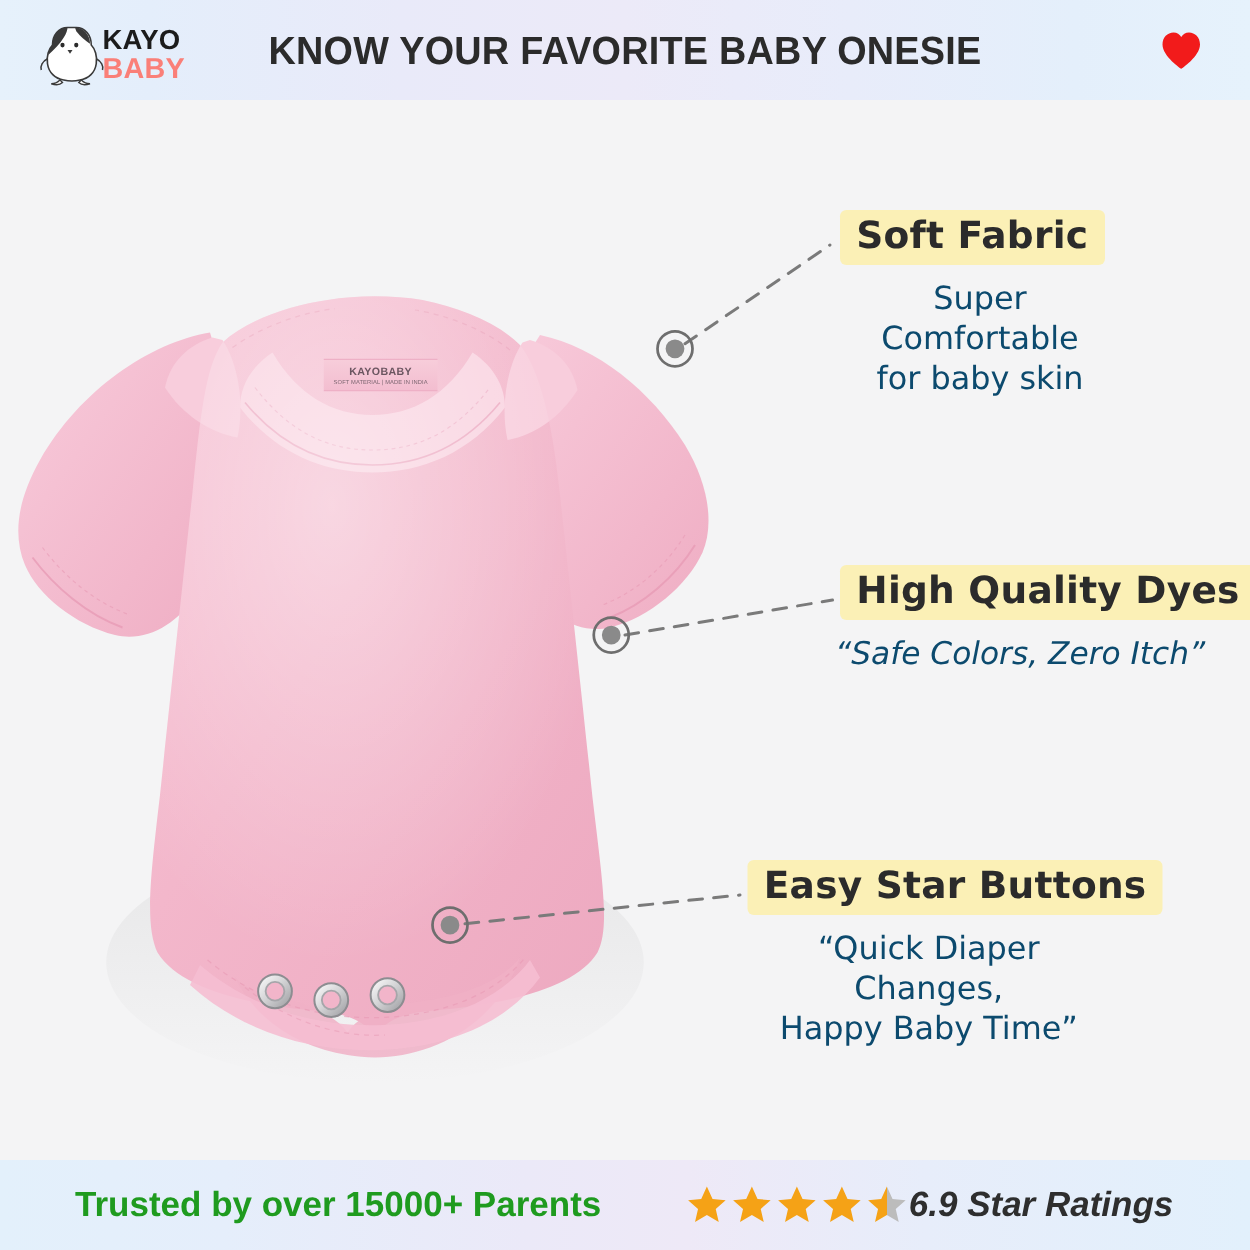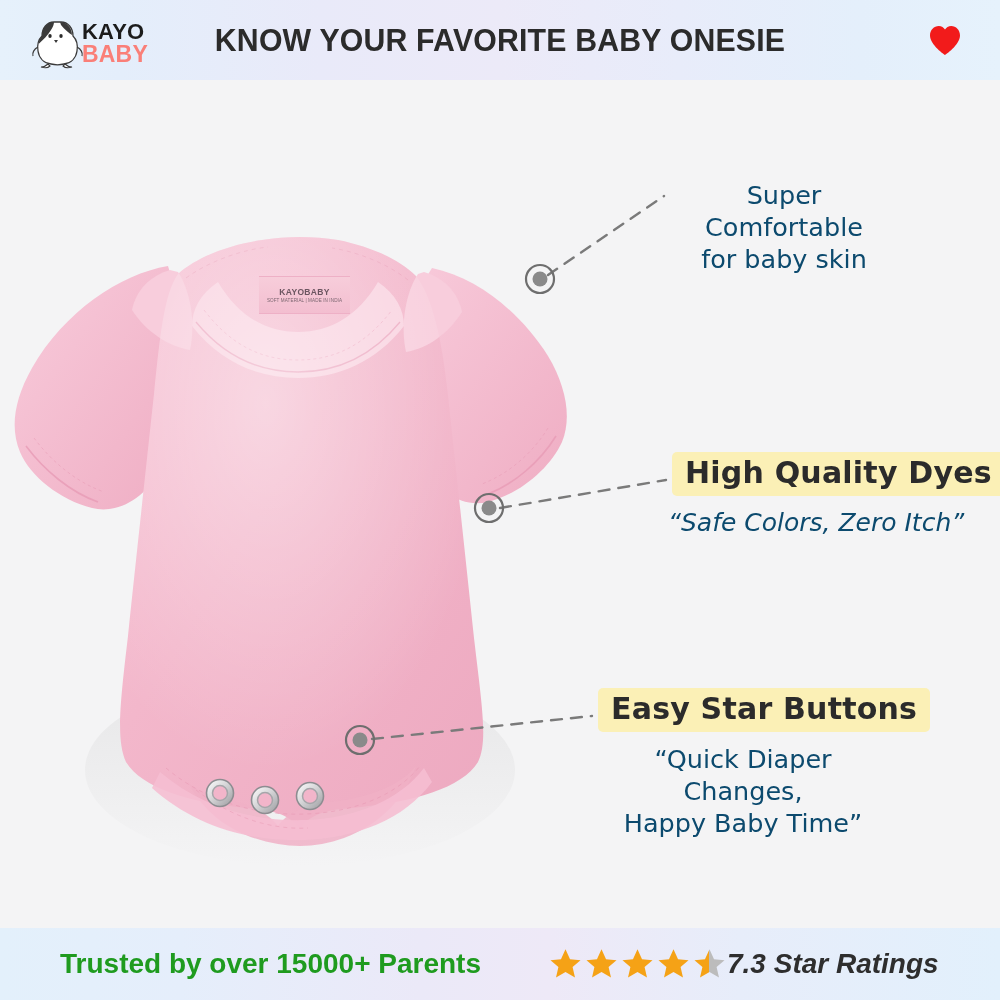--- a/index.html
+++ b/index.html
@@ -47,21 +47,21 @@
   #rating-text {
     position:absolute; left:727px; top:50%; transform:translateY(-50%);
     font-size:28px; font-weight:bold; font-style:italic; color:#2e2e2e;
     font-family:"Liberation Sans", sans-serif; white-space:nowrap;
   }
 
   
   #stage { position:absolute; left:0; top:80px; width:1000px; height:848px; overflow:hidden; }
   #onesie { position:absolute; left:0px; top:90px; width:590px; height:700px; }
   #neck-tag {
-    position:absolute; left:259px; top:196px; width:91px; height:38px;
+    position:absolute; left:259px; top:207px; width:91px; height:26px;
     background:linear-gradient(180deg,#f7cdda 0%,#f3bed0 100%);
     border-top:1px solid #eeb0c6; border-bottom:1px solid #eeb0c6;
     display:flex; flex-direction:column; align-items:center; justify-content:center;
     gap:1px;
   }
   #neck-tag .tag-brand {
     font-size:8.5px; font-weight:bold; letter-spacing:0.3px; color:#6b5560;
     font-family:"Liberation Sans", sans-serif;
   }
   #neck-tag .tag-sub {
@@ -247,20 +247,21 @@
   <svg class="dot-marker" style="left:471px; top:490px; width:36px; height:36px;">
     <circle cx="18" cy="18" r="14" fill="none" stroke="#6e6e6e" stroke-width="2.2"></circle>
     <circle cx="18" cy="18" r="7.5" fill="#8a8a8a"></circle>
   </svg>
   <svg class="dot-marker" style="left:342px; top:722px; width:36px; height:36px;">
     <circle cx="18" cy="18" r="14" fill="none" stroke="#6e6e6e" stroke-width="2.2"></circle>
     <circle cx="18" cy="18" r="7.5" fill="#8a8a8a"></circle>
   </svg>
 
   <div class="callout" id="callout-1">
+    <div class="badge">Soft Fabric</div>
     <div class="desc">Super Comfortable
 for baby skin</div>
   </div>
 
   <div class="callout" id="callout-2">
     <div class="badge">High Quality Dyes</div>
     <div class="desc">“Safe Colors, Zero Itch”</div>
   </div>
 
   <div class="callout" id="callout-3">
@@ -323,16 +324,16 @@
         <defs>
           <linearGradient id="halfStar" x1="0" y1="0" x2="1" y2="0">
             <stop offset="50%" stop-color="#f5a216"></stop>
             <stop offset="50%" stop-color="#bcbcbc"></stop>
           </linearGradient>
         </defs>
         <path d="M12,1.6 L15.2,8.6 L22.6,9.3 L17,14.2 L18.7,21.6 L12,17.6 L5.3,21.6 L7,14.2 L1.4,9.3 L8.8,8.6 Z" fill="url(#halfStar)"></path>
       </svg>
     </div>
 
-    <div id="rating-text">7.3 Star Ratings</div>
+    <div id="rating-text">6.9 Star Ratings</div>
   </div>
 
 </div>
 
 </body></html>

